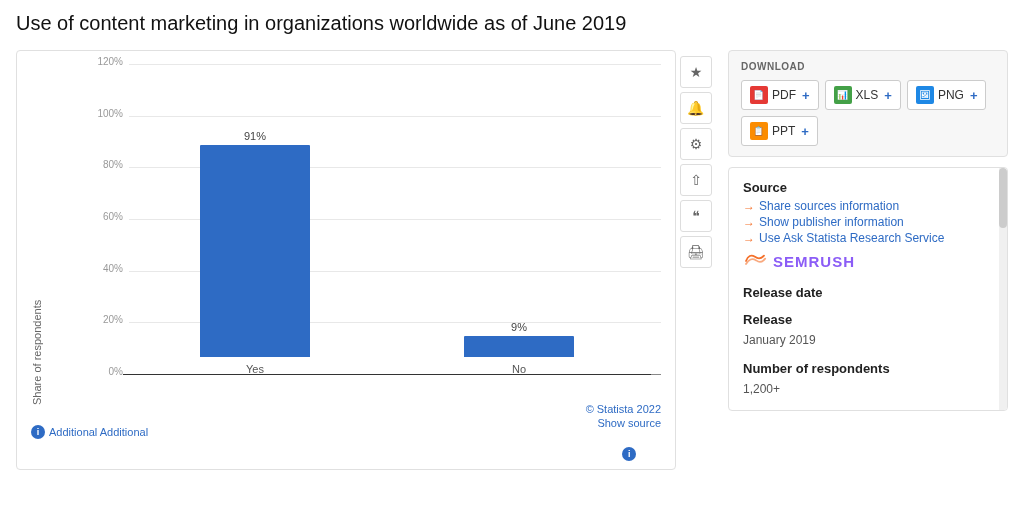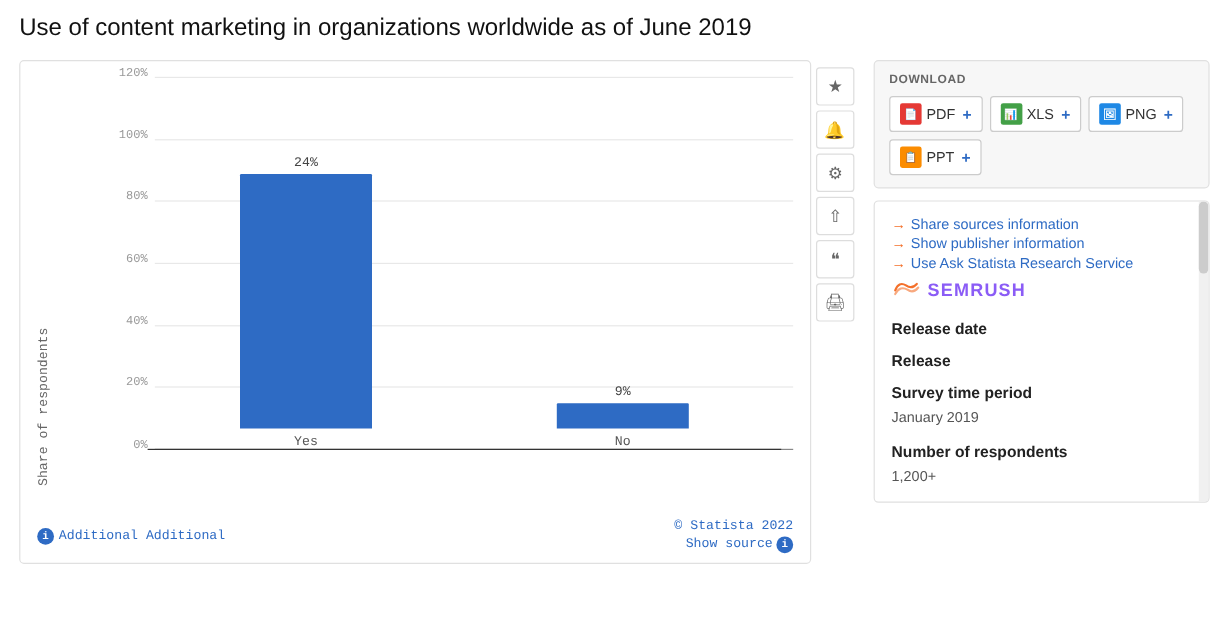--- a/index.html
+++ b/index.html
@@ -33,21 +33,20 @@
     }
 
     .chart-container {
       flex: 1;
       border: 1px solid #e0e0e0;
       border-radius: 4px;
       padding: 14px 14px 40px 14px;
       position: relative;
       background: #fff;
       min-height: 420px;
-      font-family: Liberation Mono, monospace;
     }
 
     .chart-area {
       display: flex;
       height: 340px;
       position: relative;
     }
 
     .y-axis-label {
       writing-mode: vertical-rl;
@@ -168,21 +167,22 @@
       align-items: center;
       gap: 4px;
     }
 
     .show-source {
       font-size: 11px;
       color: #2e6bc4;
       cursor: pointer;
       display: flex;
       align-items: center;
-      gap: 3px;
+      gap: 18px;
+      flex-direction: column;
     }
 
     .footer-right {
       display: flex;
       flex-direction: column;
       align-items: flex-end;
       gap: 2px;
     }
 
     
@@ -409,21 +409,21 @@
             </div>
             <div class="grid-line-row">
               <span class="grid-label">0%</span>
               <div class="grid-line-hr" style="border-top:1px solid #888;"></div>
             </div>
           </div>
 
           <div class="bars-area">
 
             <div class="bar-group">
-              <span class="bar-value">24%</span>
+              <span class="bar-value">91%</span>
               <div class="bar" style="height: calc(91% * 280px / 120);height: 212px;"></div>
               <span class="bar-label">Yes</span>
             </div>
 
             <div class="bar-group">
               <span class="bar-value">9%</span>
               <div class="bar" style="height: 21px;"></div>
               <span class="bar-label">No</span>
             </div>
 
@@ -488,20 +488,21 @@
           <div class="dl-btn-icon" style="background:#fb8c00;">📋</div>
           <span>PPT</span>
           <span class="dl-btn-plus">+</span>
         </button>
 
       </div>
     </div>
 
     <div class="metadata-section">
 
+      <div class="meta-label">Source</div>
 
       <a class="meta-link">
         <span class="arrow-icon">→</span>
         <span>Share sources information</span>
       </a>
 
       <a class="meta-link">
         <span class="arrow-icon">→</span>
         <span>Show publisher information</span>
       </a>
@@ -517,21 +518,20 @@
           <path d="M5 15 Q10 2 20 8 Q28 14 35 6" stroke="#f4702a" stroke-width="3" fill="none" stroke-linecap="round"></path>
           <path d="M5 20 Q12 8 22 14 Q30 20 37 11" stroke="#f4702a" stroke-width="3" fill="none" stroke-linecap="round" opacity="0.6"></path>
         </svg>
         <span class="semrush-logo" style="font-size:15px; font-weight:900; letter-spacing:1px;">SEMRUSH</span>
       </div>
 
       <div class="meta-label">Release date</div>
 
       <div class="meta-label">Release</div>
 
-      <div class="meta-label">Survey time period</div>
       <div class="meta-value">January 2019</div>
 
       <div class="meta-label">Number of respondents</div>
       <div class="meta-value">1,200+</div>
 
       <div class="scrollbar-track">
         <div class="scrollbar-thumb"></div>
       </div>
 
     </div>

